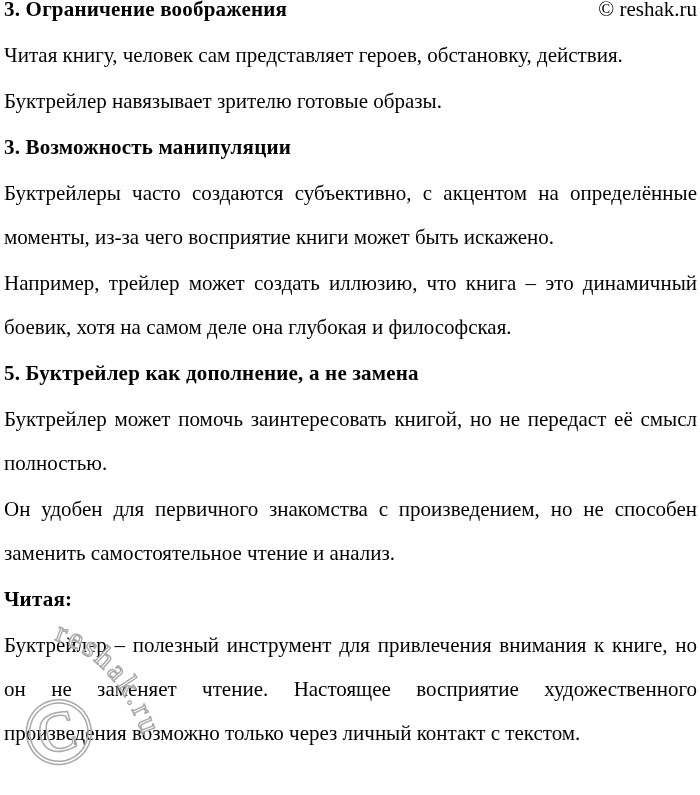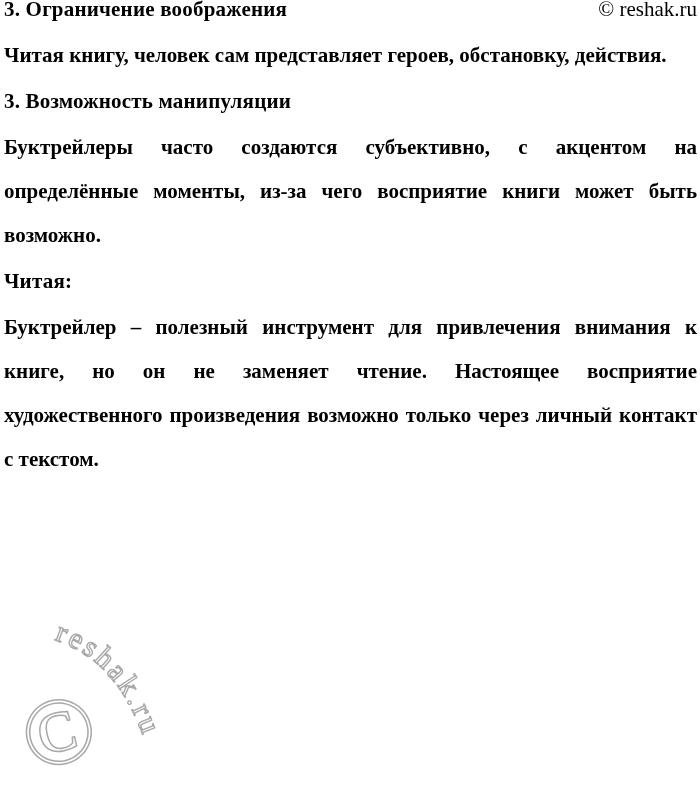--- a/index.html
+++ b/index.html
@@ -38,21 +38,20 @@
   .copyright {
     font-weight: 400;
     line-height: 44px;
     white-space: nowrap;
   }
   p.para {
     margin: 0 0 2px 0;
     line-height: 44px;
     text-align: justify;
     text-justify: inter-word;
-    font-weight: bold;
   }
   .watermark {
     position: absolute;
     left: 4px;
     top: 616px;
     z-index: 2;
     pointer-events: none;
   }
   .wm-arc-text {
     font-family: "Liberation Serif", "DejaVu Serif", serif;
@@ -79,22 +78,27 @@
     <text class="wm-copy" x="18" y="148" fill="none" stroke-width="1.5" transform="rotate(-14 53 115)" stroke="#a9a9a9">©</text>
   </svg>
 
   <div class="doc">
 
     <div class="header-row">
       <span class="heading">3. Ограничение воображения</span>
       <span class="copyright">© reshak.ru</span>
     </div>
     <p class="para">Читая книгу, человек сам представляет героев, обстановку, действия.</p>
+    <p class="para">Буктрейлер навязывает зрителю готовые образы.</p>
 
     <div class="heading">3. Возможность манипуляции</div>
-    <p class="para">Буктрейлеры часто создаются субъективно, с акцентом на определённые моменты, из-за чего восприятие книги может быть возможно.</p>
+    <p class="para">Буктрейлеры часто создаются субъективно, с акцентом на определённые моменты, из-за чего восприятие книги может быть искажено.</p>
+    <p class="para">Например, трейлер может создать иллюзию, что книга – это динамичный боевик, хотя на самом деле она глубокая и философская.</p>
 
+    <div class="heading">5. Буктрейлер как дополнение, а не замена</div>
+    <p class="para">Буктрейлер может помочь заинтересовать книгой, но не передаст её смысл полностью.</p>
+    <p class="para">Он удобен для первичного знакомства с произведением, но не способен заменить самостоятельное чтение и анализ.</p>
 
     <div class="heading">Читая:</div>
     <p class="para">Буктрейлер – полезный инструмент для привлечения внимания к книге, но он не заменяет чтение. Настоящее восприятие художественного произведения возможно только через личный контакт с текстом.</p>
 
   </div>
 </div>
 
 </body></html>

